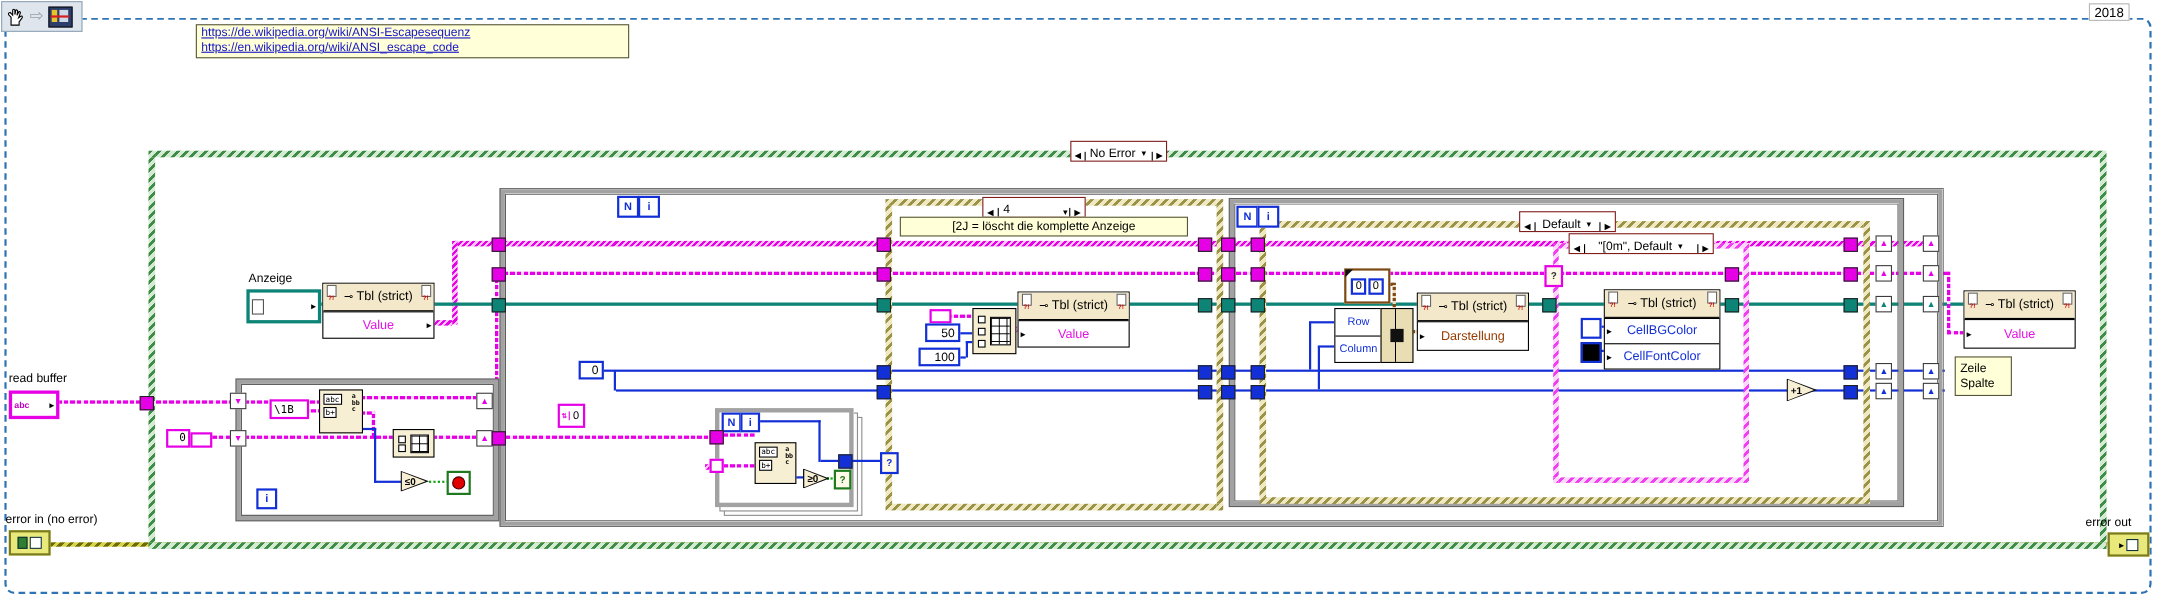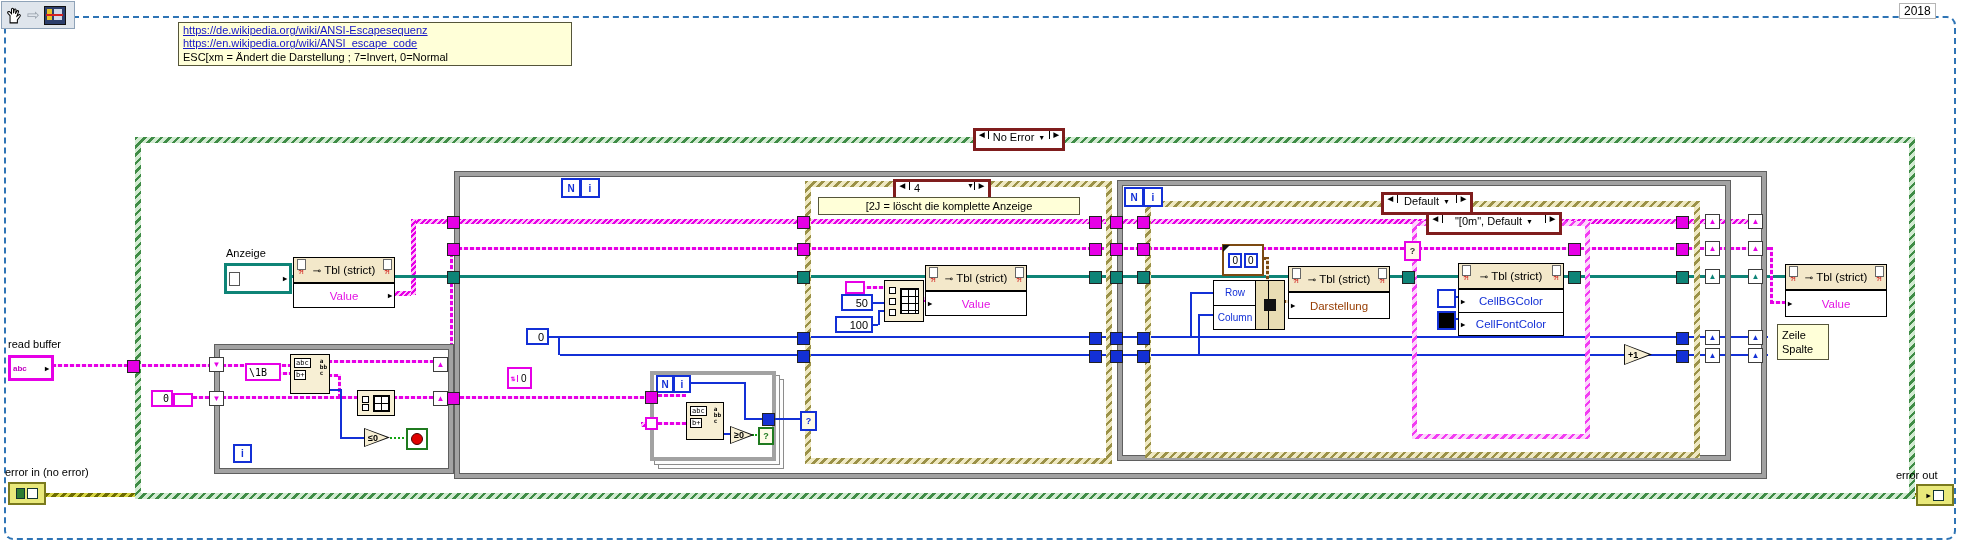--- a/index.html
+++ b/index.html
@@ -18,21 +18,21 @@
   .wclu{height:3px;background:repeating-linear-gradient(90deg,#7c4a12 0 3px,#ecdcc3 3px 5px)}
   .wcluv{width:3px;background:repeating-linear-gradient(0deg,#7c4a12 0 3px,#ecdcc3 3px 5px)}
   .werr{height:4px;background:repeating-linear-gradient(135deg,#6e6c00 0 3px,#d7d545 3px 6px)}
   .wbool{height:0;border-top:2px dotted #11a411}
   
   .loop{position:absolute;border:4px solid #a2a2a2;box-shadow:0 0 0 1px #5f5f5f,inset 0 0 0 1px #5f5f5f;z-index:2}
   .caseg{position:absolute;border:6px solid #6fae76;border-image:repeating-linear-gradient(135deg,#3f8c46 0 2.5px,#d2ebd2 2.5px 6px) 6;z-index:2}
   .caset{position:absolute;border:6px solid #b3a75f;border-image:repeating-linear-gradient(135deg,#9b9147 0 2.5px,#efe9c2 2.5px 6px) 6;z-index:2}
   .casep{position:absolute;border:5px solid #ef6fe3;border-image:repeating-linear-gradient(135deg,#f23cf2 0 2.5px,#fdd7fb 2.5px 6px) 5;z-index:2}
   
-  .sel{position:absolute;display:flex;align-items:flex-start;background:#fff;border:3px solid #7f1d1d;height:17px;z-index:5;font-size:11px}
+  .sel{position:absolute;display:flex;align-items:flex-end;background:#fff;border:1px solid #7f1d1d;height:17px;z-index:5;font-size:11px}
   .sel .sa{display:flex;align-items:center;justify-content:center;width:13px;font-size:7px;font-style:normal}
   .sel .sa.l{border-right:1px solid #000}
   .sel .sa.r{border-left:1px solid #000}
   .sel .st{display:flex;align-items:center;justify-content:center;gap:4px;flex:1;padding:0 4px;white-space:nowrap}
   .sel .sd{font-size:7px;font-style:normal}
   
   .term{position:absolute;border:2px solid #1330d6;background:#fff;color:#1330d6;font-weight:bold;
         display:flex;align-items:center;justify-content:center;font-size:10px;z-index:4;font-style:normal}
   .sr{position:absolute;width:13px;height:13px;border:1px solid #3c3c3c;background:#fff;display:flex;
       align-items:center;justify-content:center;font-size:8px;z-index:4;font-style:normal;font-weight:bold}
@@ -165,21 +165,20 @@
     <span class="st">
         <span>"[0m", Default</span>
         <b class="sd">▼</b>
       </span>
     <b class="sa r">▶</b>
   </div>
 
   <div class="comment" style="left:178px;top:22px;width:384px">
     <div class="lnk">https://de.wikipedia.org/wiki/ANSI-Escapesequenz</div>
     <div class="lnk">https://en.wikipedia.org/wiki/ANSI_escape_code</div>
-    <div>ESC[xm = Ändert die Darstellung ; 7=Invert, 0=Normal</div>
   </div>
   <div class="ylab" style="left:818px;top:197px;width:252px;height:16px;align-items:center;flex-direction:row;justify-content:center">[2J = löscht die komplette Anzeige</div>
 
   <div class="lbl" style="left:226px;top:247px">Anzeige</div>
   <div class="abs" style="left:224px;top:263px;width:58px;height:25px;border:3px solid #0e8477;background:#fff;z-index:4;display:flex;align-items:center;justify-content:space-between;padding:0 2px">
     <i style="width:9px;height:12px;background:#fff;border:1px solid #555;display:block"></i>
     <b class="ra" style="position:static">▸</b>
   </div>
   <div class="prop" style="left:293px;top:257px;width:100px">
     <div class="hd">

